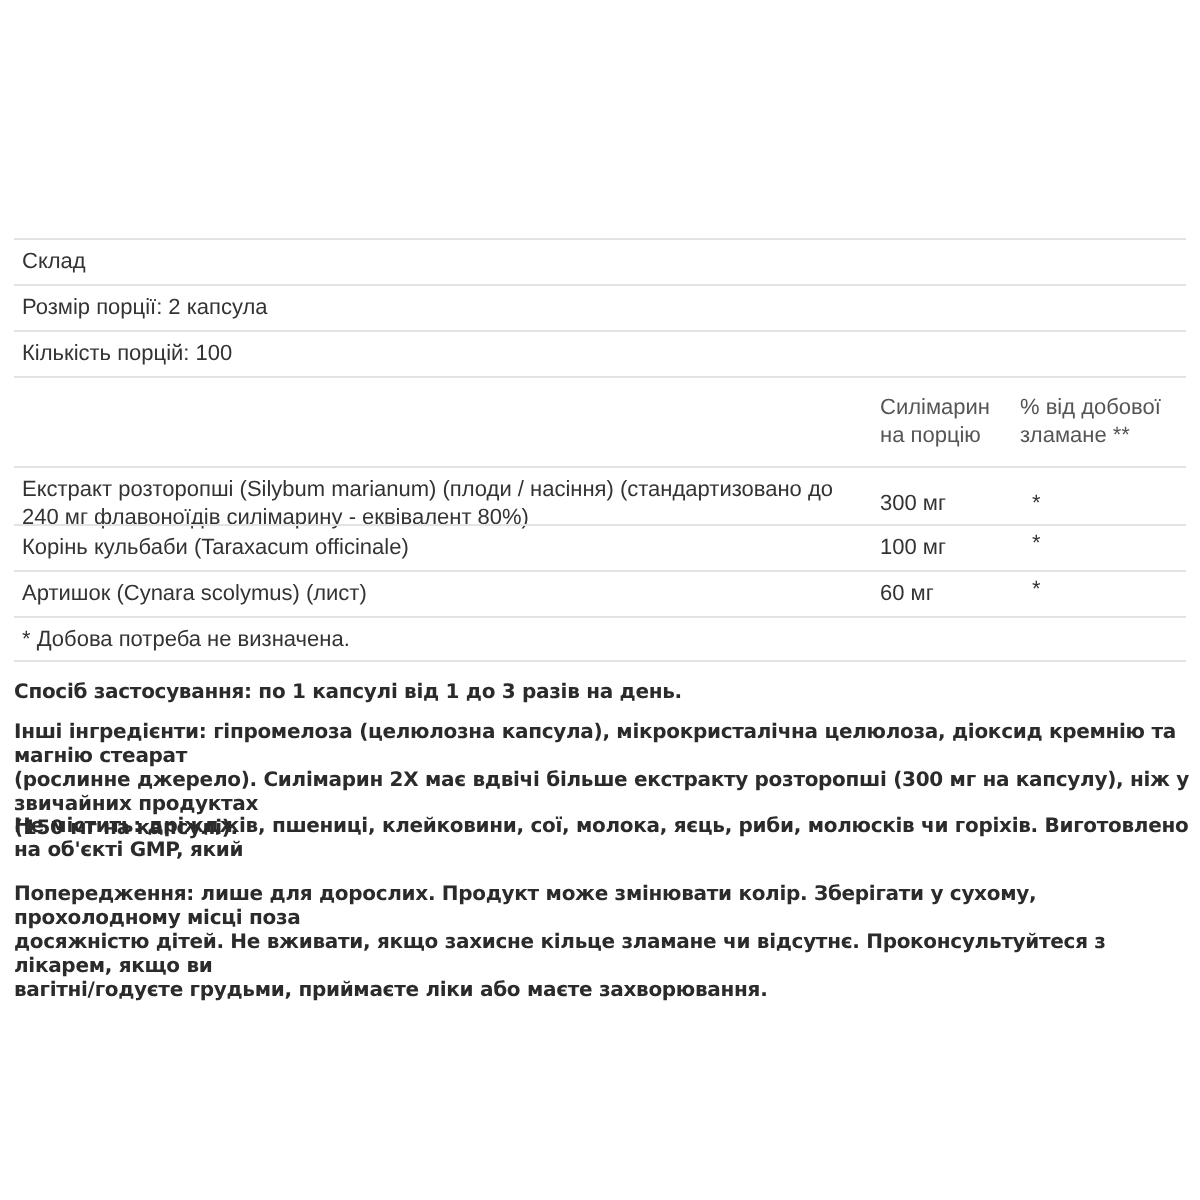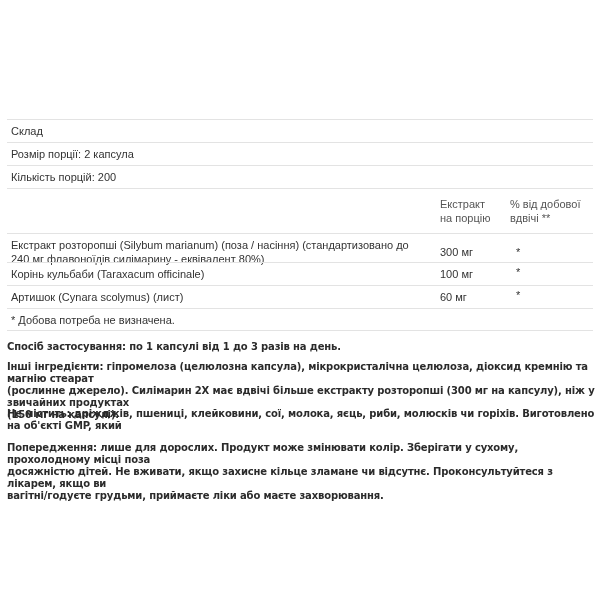--- a/index.html
+++ b/index.html
@@ -73,36 +73,36 @@
 <body>
 
 <div class="facts">
   <div class="row">
     <span>Склад</span>
   </div>
   <div class="row">
     <span>Розмір порції: 2 капсула</span>
   </div>
   <div class="row">
-    <span>Кількість порцій: 200</span>
+    <span>Кількість порцій: 100</span>
   </div>
   <div class="row hdr">
     <div class="c2">
-      <div>Екстракт</div>
+      <div>Силімарин</div>
       <div>на порцію</div>
     </div>
     <div class="c3">
       <div>% від добової</div>
-      <div>вдвічі **</div>
+      <div>зламане **</div>
     </div>
   </div>
 
   <div class="ing tall">
     <div class="name">
-      <div>Екстракт розторопші (Silybum marianum) (поза / насіння) (стандартизовано до</div>
+      <div>Екстракт розторопші (Silybum marianum) (плоди / насіння) (стандартизовано до</div>
       <div>240 мг флавоноїдів силімарину - еквівалент 80%)</div>
     </div>
     <div class="amt">300 мг</div>
     <div class="dv">*</div>
   </div>
   <div class="ing short">
     <div class="name">Корінь кульбаби (Taraxacum officinale)</div>
     <div class="amt">100 мг</div>
     <div class="dv">*</div>
   </div>

